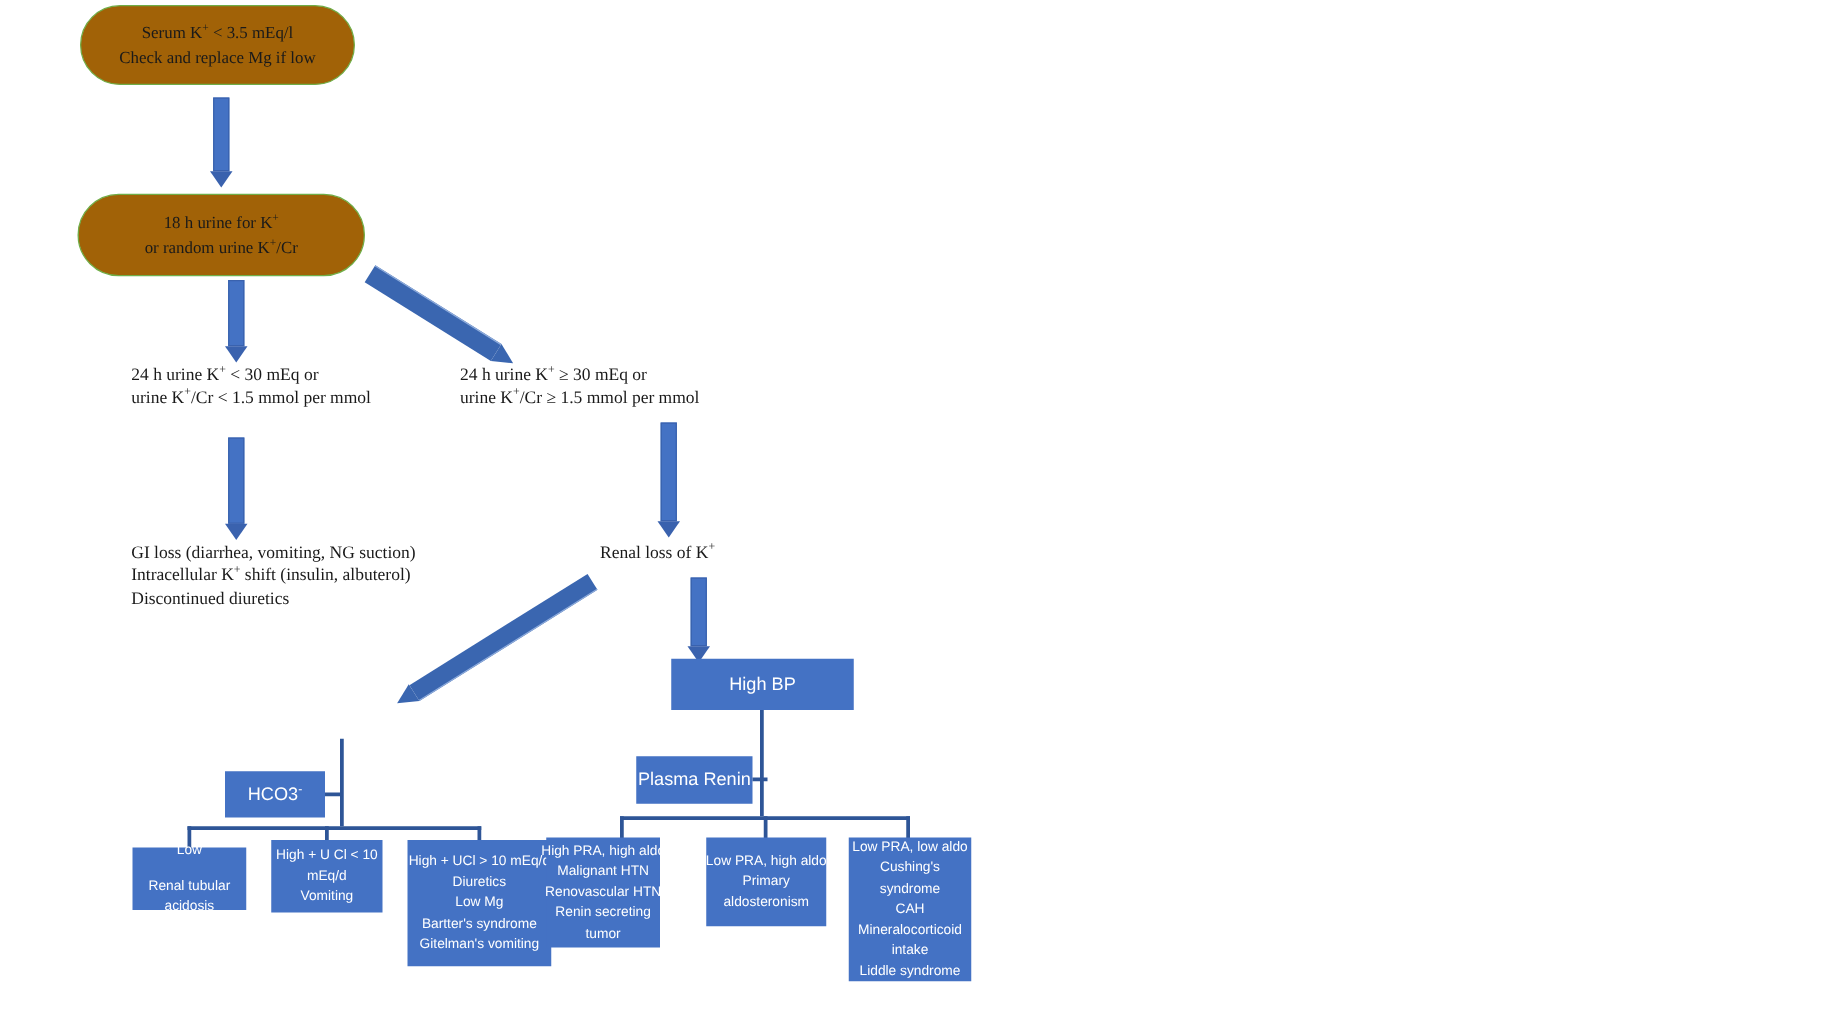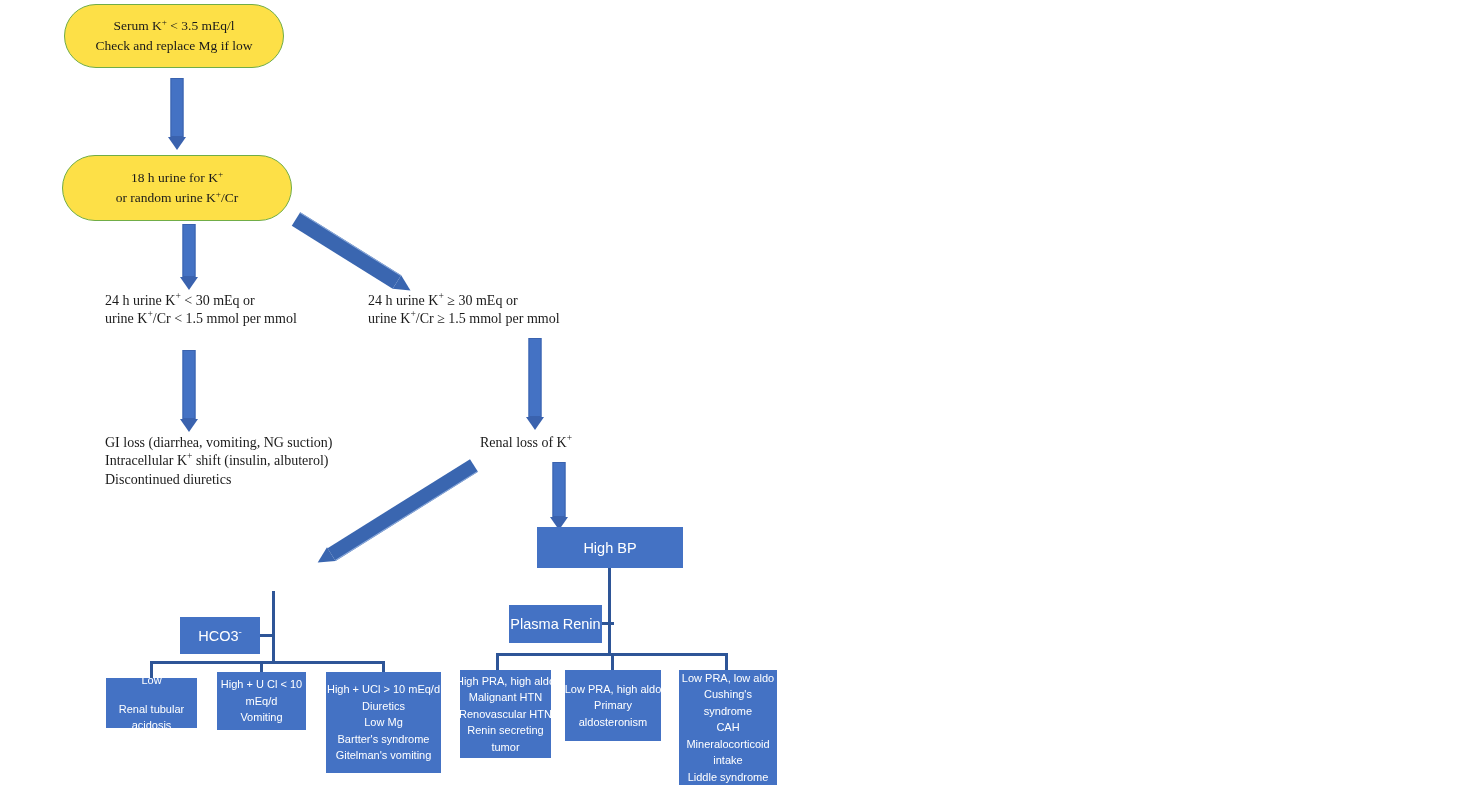--- a/index.html
+++ b/index.html
@@ -16,21 +16,21 @@
     overflow: hidden;
     font-family: "Liberation Serif", serif;
   }
 
   
   .oval {
     position: absolute;
     box-sizing: border-box;
     border: 1.6px solid #70AD47;
     border-radius: 34px;
-    background: #fde047;
+    background: #a16207;
     display: flex;
     align-items: center;
     justify-content: center;
     text-align: center;
     font-family: "Liberation Serif", serif;
     font-size: 13.5px;
     color: #1a1a1a;
     line-height: 1.45;
   }
 
@@ -243,21 +243,21 @@
   <div class="bluebox header" style="left:509px; top:605px; width:93px; height:38px;">
     <span>Plasma Renin</span>
   </div>
   <div class="conn-h" style="left:602px; top:622px; width:12px; height:3px;"></div>
 
   <div class="conn-h" style="left:496px; top:653px; width:232px; height:3px;"></div>
   <div class="conn-v" style="left:496px; top:653px; width:3px; height:19px;"></div>
   <div class="conn-v" style="left:611px; top:653px; width:3px; height:19px;"></div>
   <div class="conn-v" style="left:725px; top:653px; width:3px; height:19px;"></div>
 
-  <div class="bluebox leaf" style="left:460px; top:670px; width:91px; height:88px;">
+  <div class="bluebox leaf" style="left:437px; top:670px; width:91px; height:88px;">
     <div class="line">High PRA, high aldo</div>
     <div class="line">Malignant HTN</div>
     <div class="line">Renovascular HTN</div>
     <div class="line wrap">Renin secreting tumor</div>
   </div>
 
   <div class="bluebox leaf" style="left:565px; top:670px; width:96px; height:71px;">
     <div class="line">Low PRA, high aldo</div>
     <div class="line wrap">Primary aldosteronism</div>
   </div>

